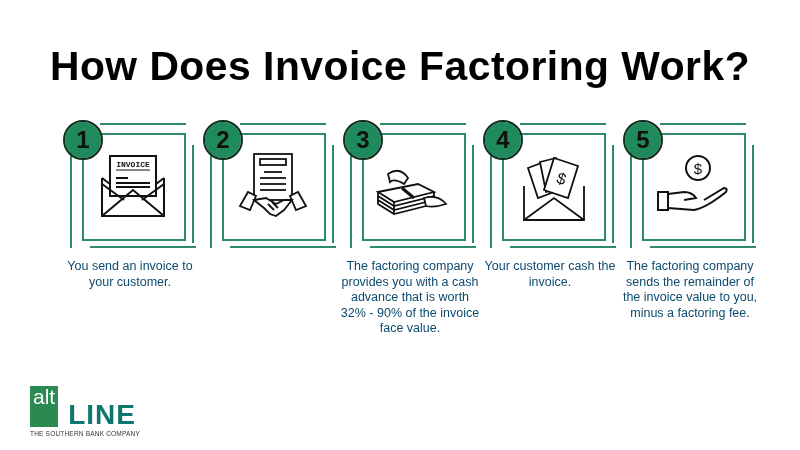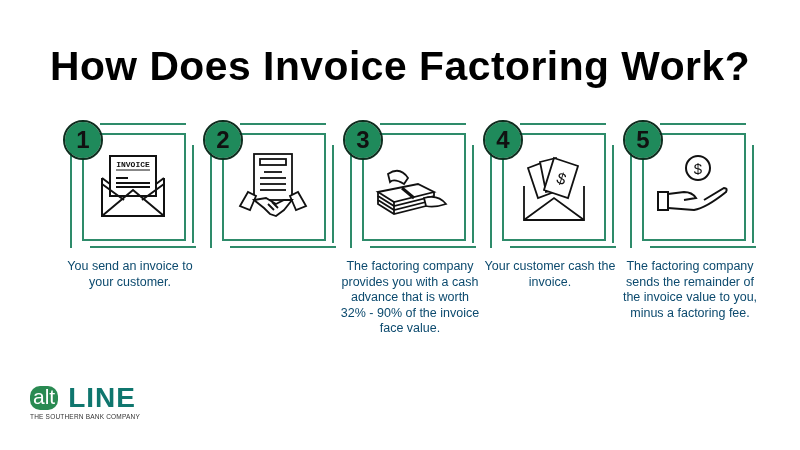--- a/index.html
+++ b/index.html
@@ -11,21 +11,21 @@
   .ln-top { left:40px; top:5px; width:86px; height:0; border-top-width:2px; }
   .ln-left { left:10px; top:32px; width:0; height:98px; border-left-width:2px; }
   .ln-right { left:132px; top:27px; width:0; height:98px; border-left-width:2px; }
   .ln-bot { left:30px; top:128px; width:106px; height:0; border-top-width:2px; }
   .circle { position:absolute; left:3px; top:2px; width:36px; height:36px; border-radius:50%; background:#1f8a5b; border:2px solid #0e2d1e; display:flex; align-items:center; justify-content:center; font-weight:bold; font-size:24px; color:#111; background-clip:padding-box; }
   .circle::before{content:"";position:absolute;inset:-5px;border-radius:50%;background:#fff;z-index:-1;}
   .icon { position:absolute; left:34px; top:30px; width:78px; height:78px; }
   .desc { position:absolute; left:0; top:141px; width:140px; text-align:center; font-size:12.5px; line-height:15.5px; color:#0c4a6e; }
   .logo { position:absolute; left:30px; top:386px; }
   .logo-row { display:flex; align-items:flex-end; }
-  .alt { background:#2a8a52; color:#fff; font-size:21px; padding:0 3px; height:24px; line-height:22px;border-radius:10px; }
+  .alt { background:#2a8a52; color:#fff; font-size:21px; padding:0 3px; height:41px; line-height:22px; }
   .line { font-size:28px; font-weight:bold; color:#0f766e; line-height:24px; margin-left:10px; letter-spacing:1px; }
   .tag { font-size:6.5px; color:#333; margin-top:3px; letter-spacing:0.2px; }
 </style>
 </head>
 <body>
 
 <div class="title">How Does Invoice Factoring Work?</div>
 
 <div class="step" style="left:60px">
   <div class="fr ln-top"></div>

